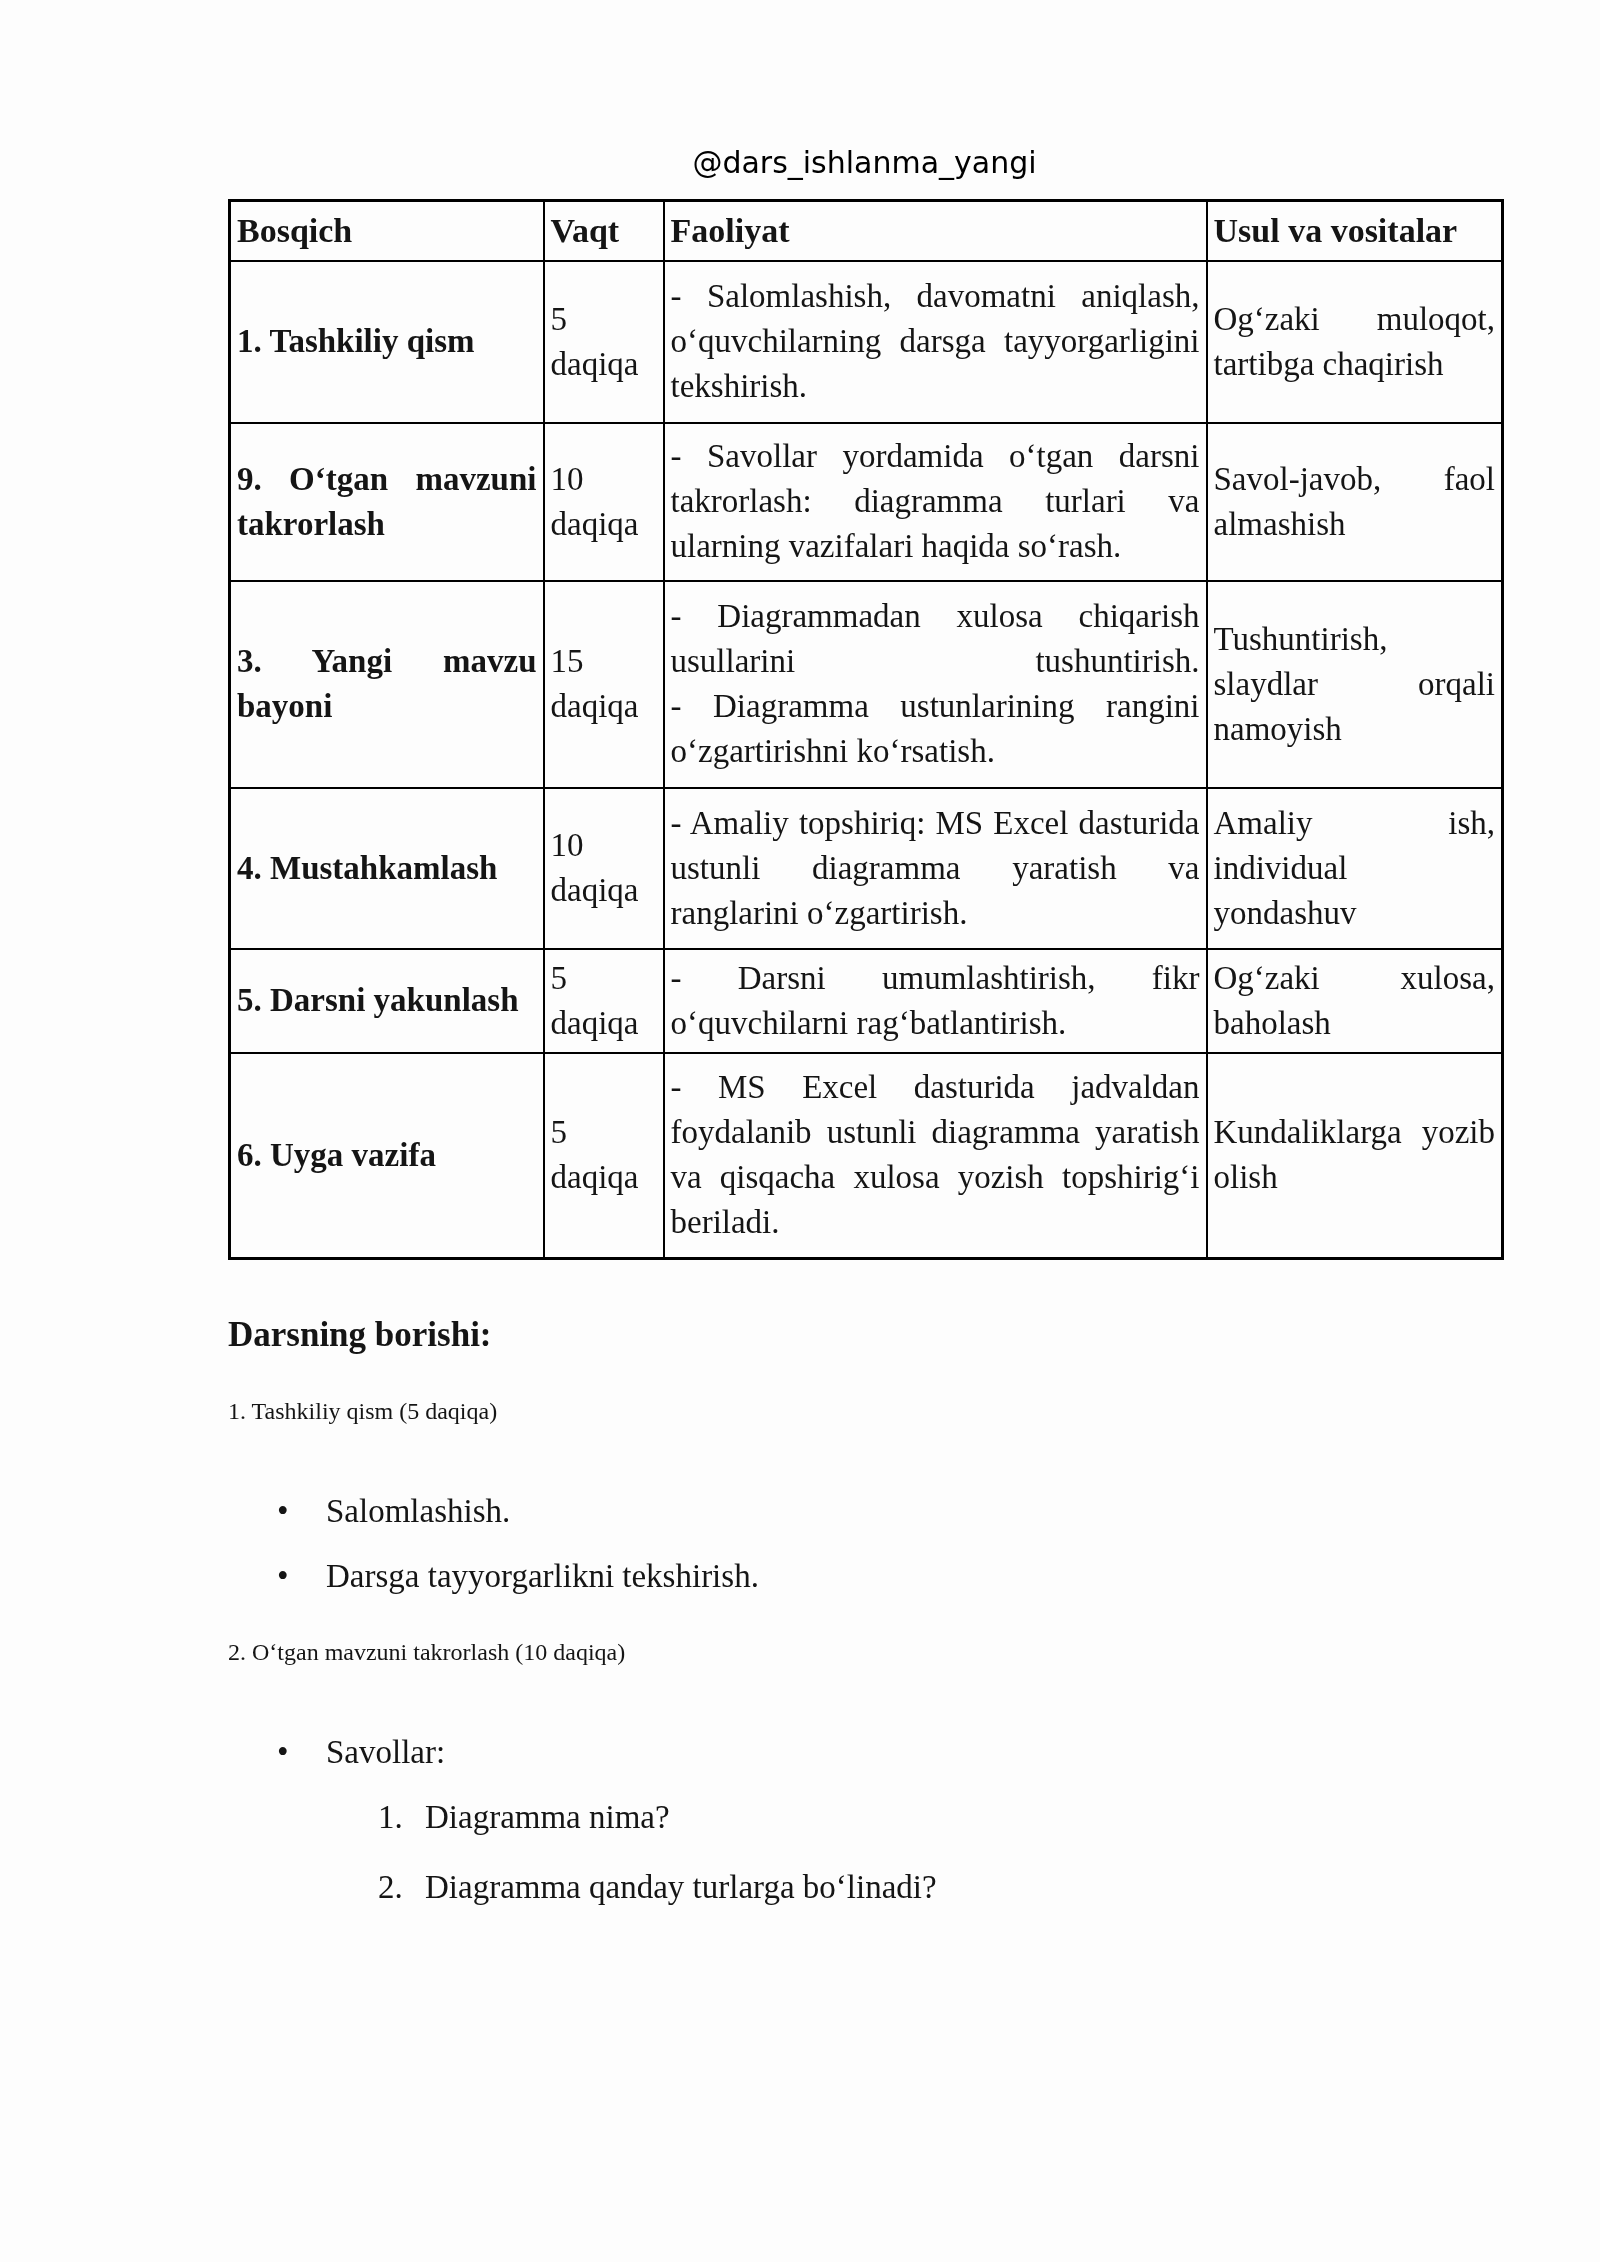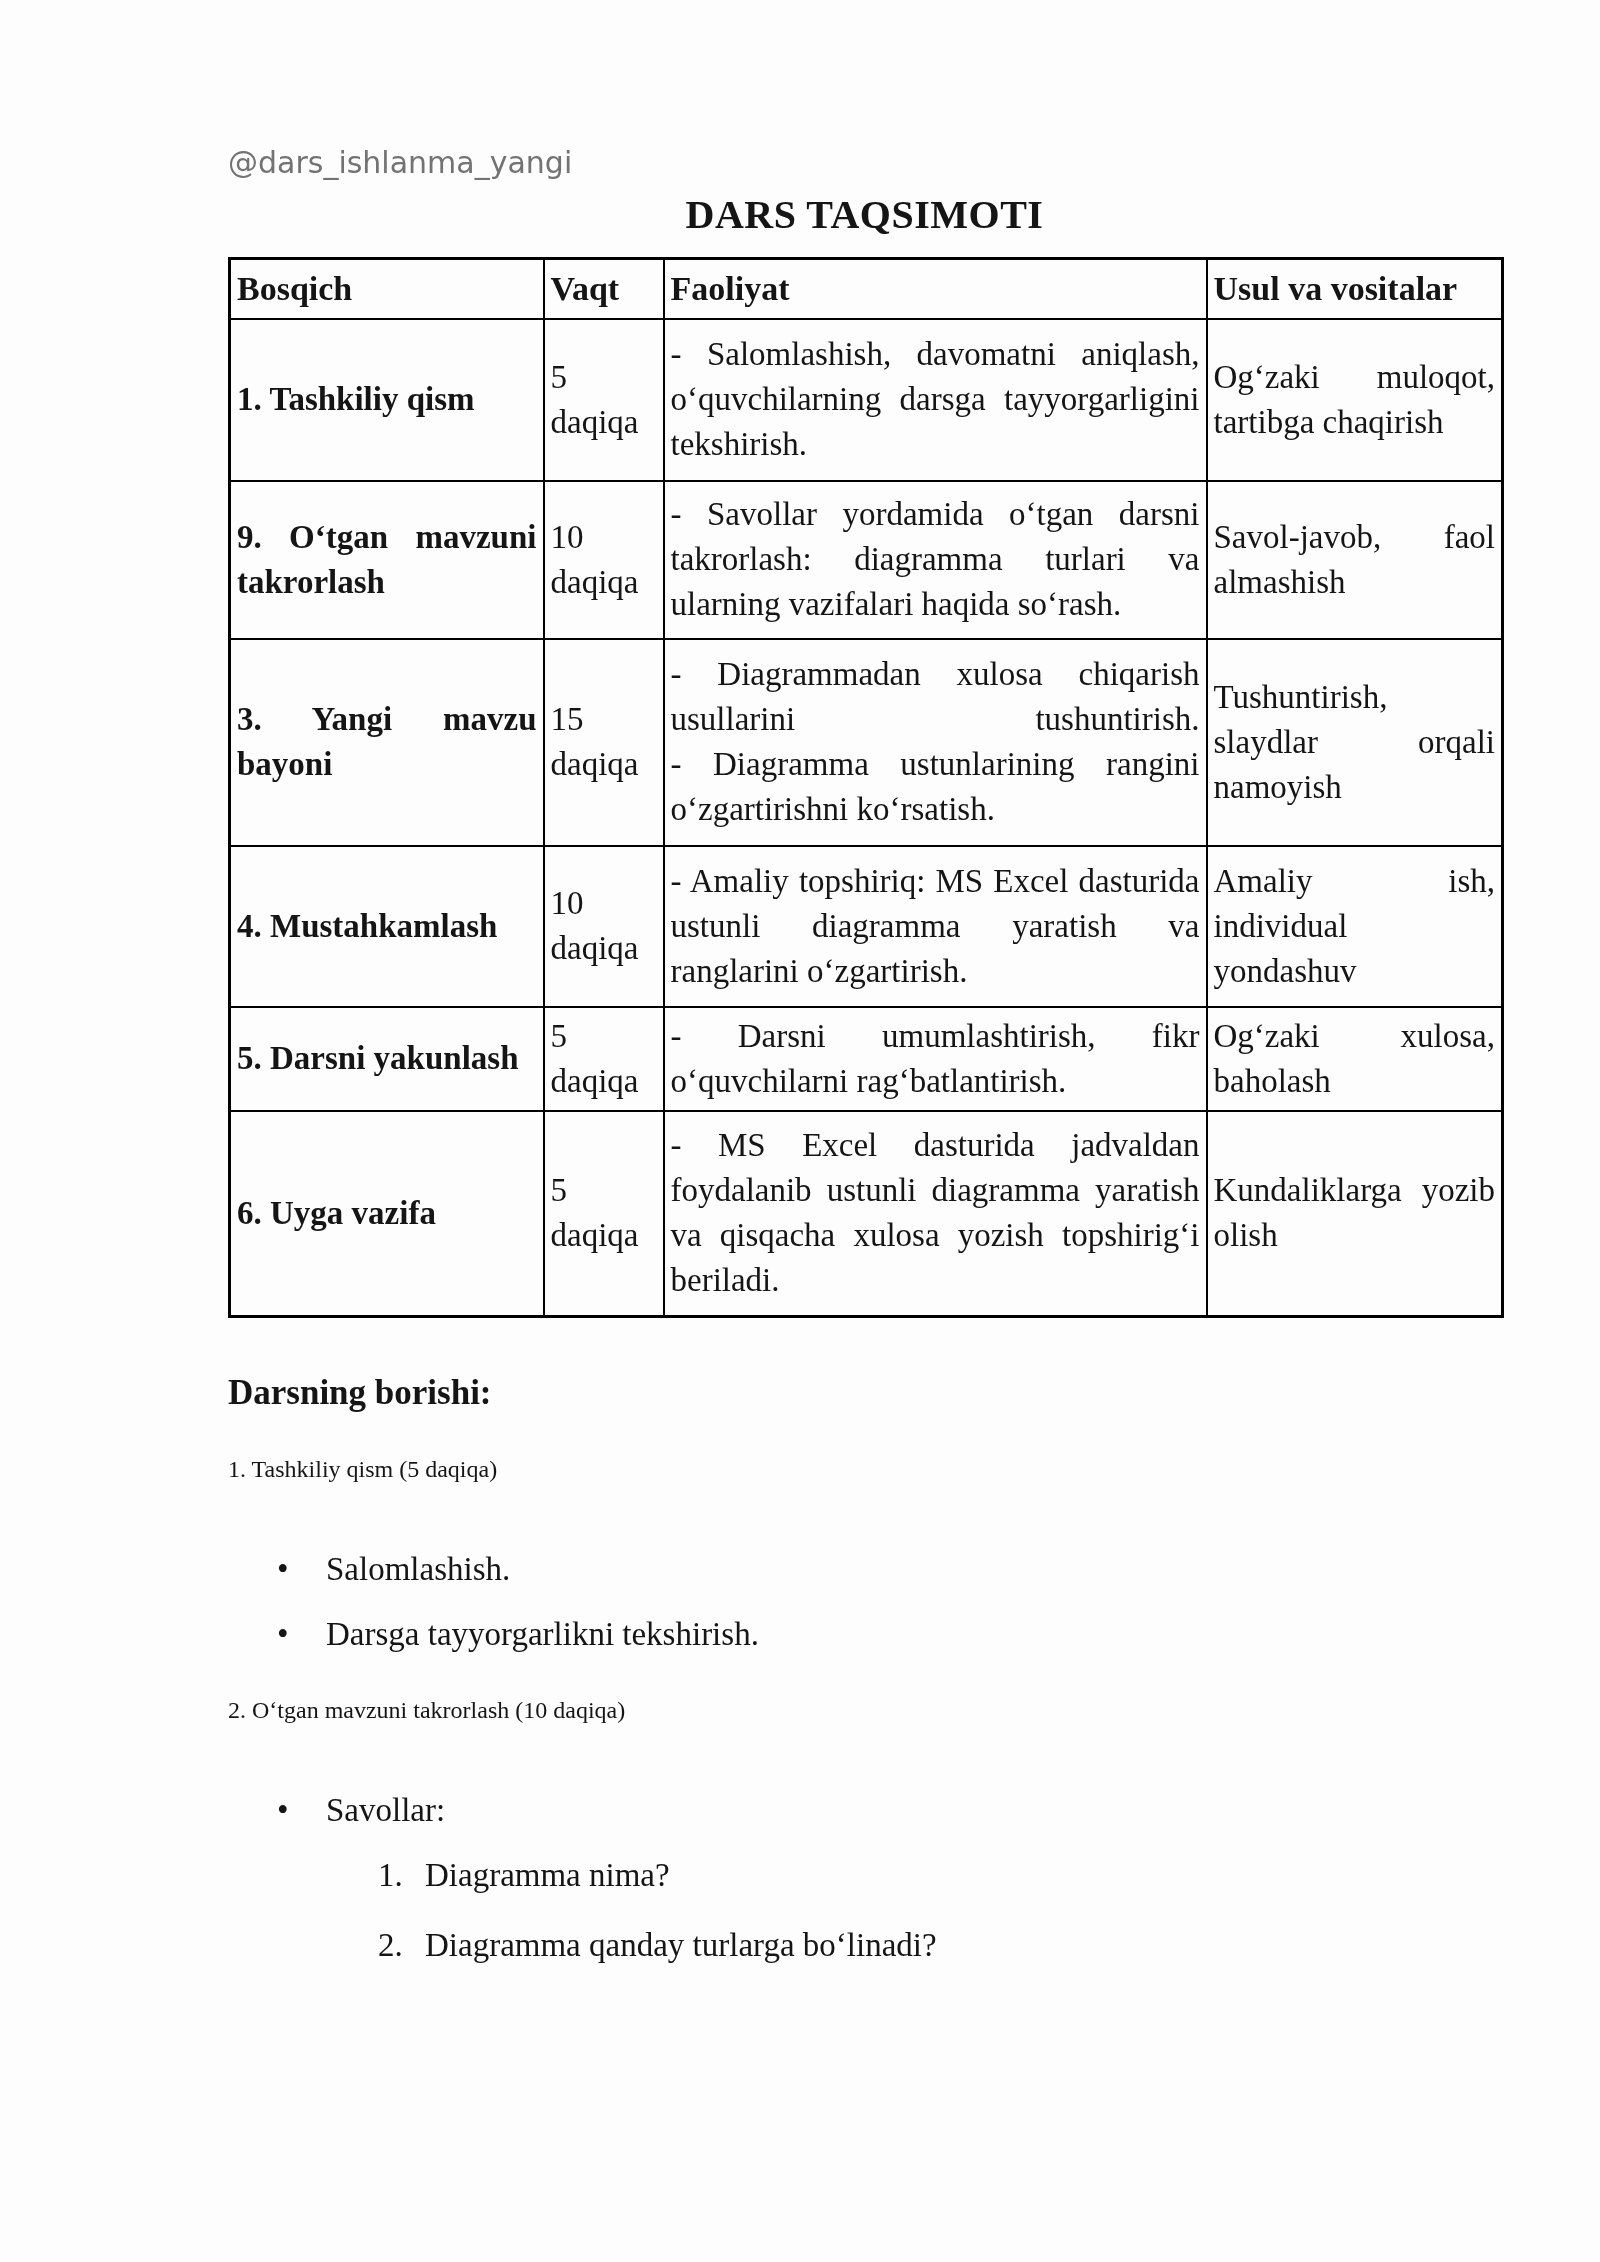--- a/index.html
+++ b/index.html
@@ -16,22 +16,22 @@
     position: absolute;
     left: 228px;
     top: 0;
     width: 1273px;
     padding-top: 145px;
   }
   .watermark {
     font-family: "DejaVu Sans", "Liberation Sans", sans-serif;
     font-size: 30px;
     line-height: 36px;
-    color: #737373;
-    text-align: left;
+    color: #000000;
+    text-align: center;
   }
   .page-title {
     margin-top: 10px;
     font-size: 40px;
     line-height: 48px;
     font-weight: bold;
     text-align: center;
     letter-spacing: 0.5px;
   }
   table.lesson {
@@ -111,21 +111,20 @@
   }
 </style>
 </head>
 <body>
 
 <div class="page">
   <div class="content">
 
     <div class="watermark">@dars_ishlanma_yangi</div>
 
-    <div class="page-title">DARS TAQSIMOTI</div>
 
     <table class="lesson">
       <colgroup>
         <col class="c1">
           <col class="c2">
           <col class="c3">
           <col class="c4">
       </colgroup>
       <thead>
         <tr class="hdr">

